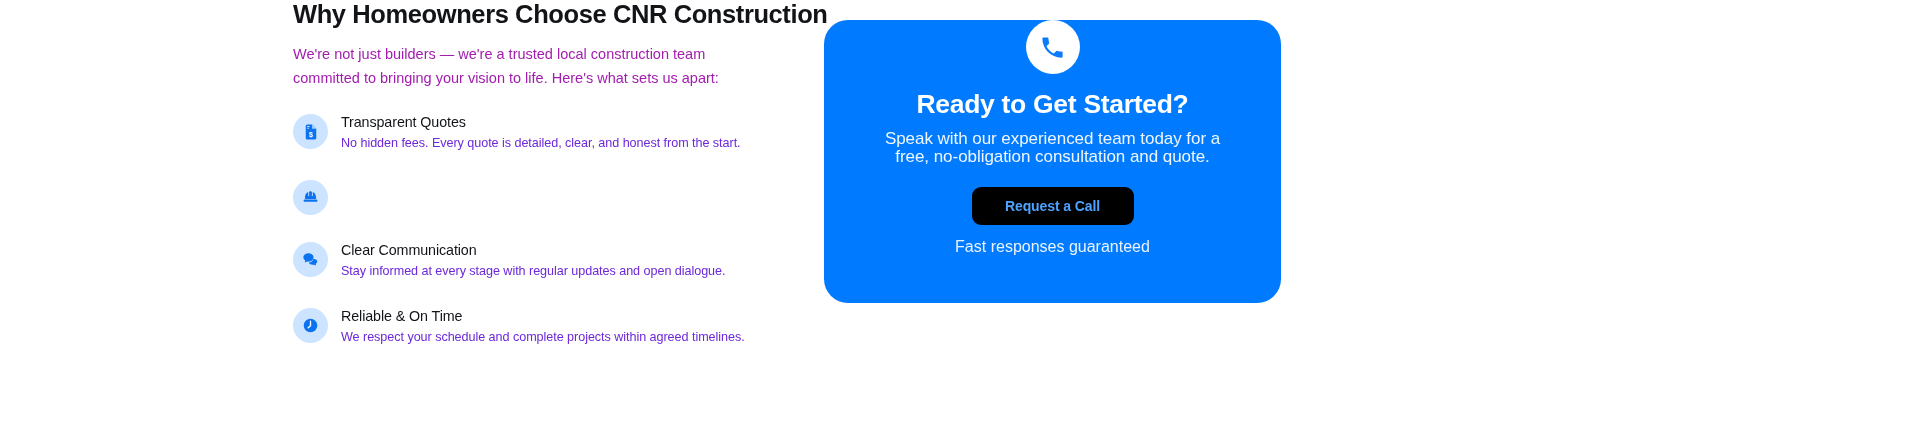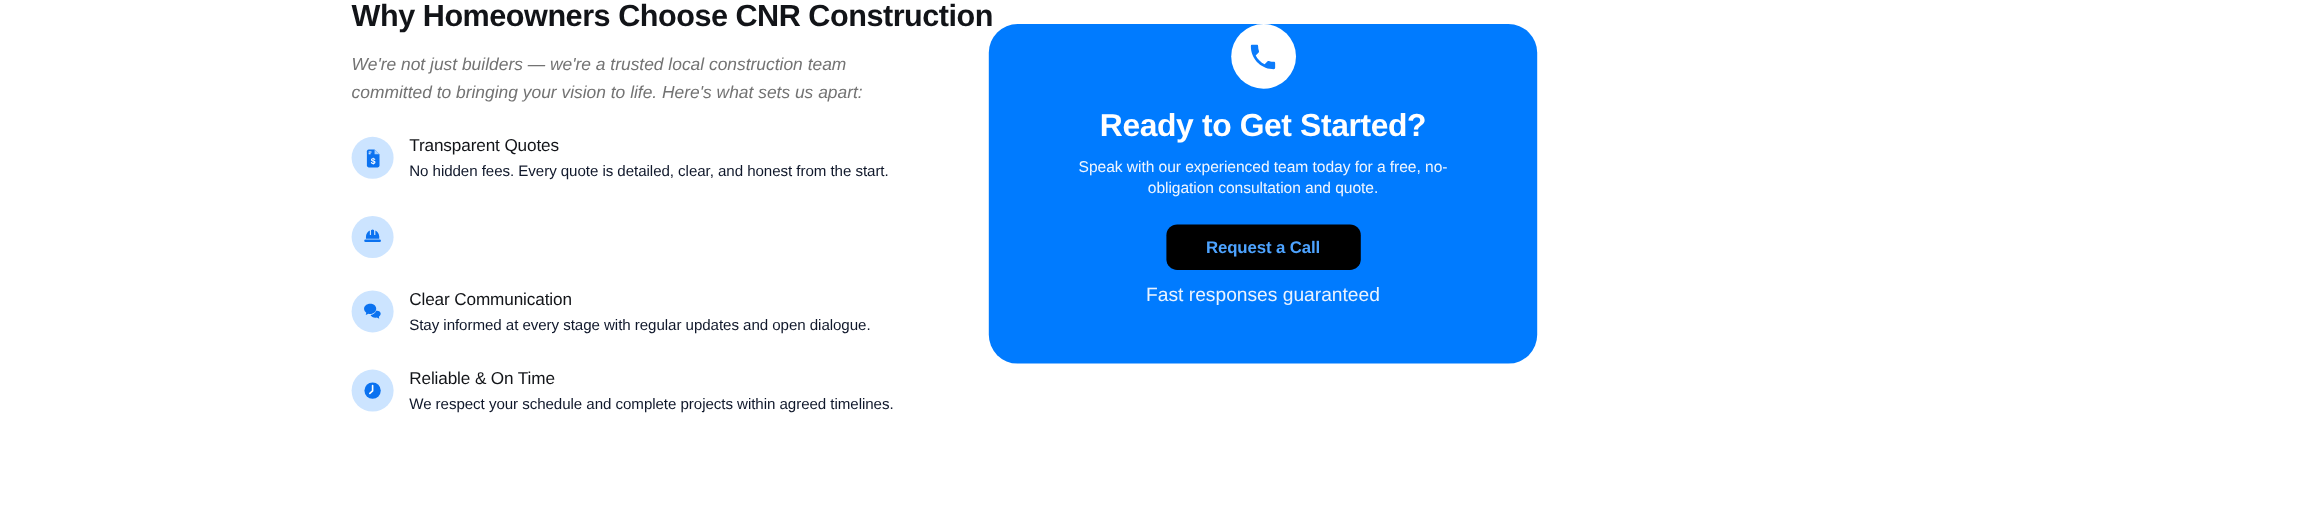--- a/index.html
+++ b/index.html
@@ -31,23 +31,22 @@
     letter-spacing: -0.4px;
     color: #121418;
     line-height: 32px;
     margin-top: -2px;
     white-space: nowrap;
   }
   .section-intro {
     margin-top: 12px;
     font-size: 14.5px;
     line-height: 24px;
-    color: #737373;
+    color: #a21caf;
     max-width: 475px;
-    font-style: italic;
   }
 
   .feature-list {
     margin-top: 23px;
     list-style: none;
   }
   .feature-item {
     display: flex;
     align-items: flex-start;
     gap: 13px;
@@ -73,21 +72,21 @@
     font-size: 14.3px;
     font-weight: 400;
     color: #121418;
     line-height: 19px;
     letter-spacing: -0.1px;
   }
   .feature-desc {
     margin-top: 3px;
     font-size: 12.6px;
     line-height: 17px;
-    color: #0f172a;
+    color: #6d28d9;
     letter-spacing: -0.05px;
   }
 
   
   .cta-card {
     position: absolute;
     left: 824px;
     top: 20px;
     width: 457px;
     height: 283px;
@@ -111,21 +110,21 @@
     margin-top: 14px;
     font-size: 26.5px;
     font-weight: 700;
     color: #ffffff;
     letter-spacing: -0.3px;
     line-height: 32px;
   }
   .cta-sub {
     margin: 10px auto 0;
     width: 350px;
-    font-size: 13px;
+    font-size: 17px;
     line-height: 18px;
     color: #f0f6ff;
     letter-spacing: -0.05px;
   }
   .cta-button {
     display: block;
     margin: 21px auto 8px;
     width: 162px;
     height: 38px;
     line-height: 38px;

